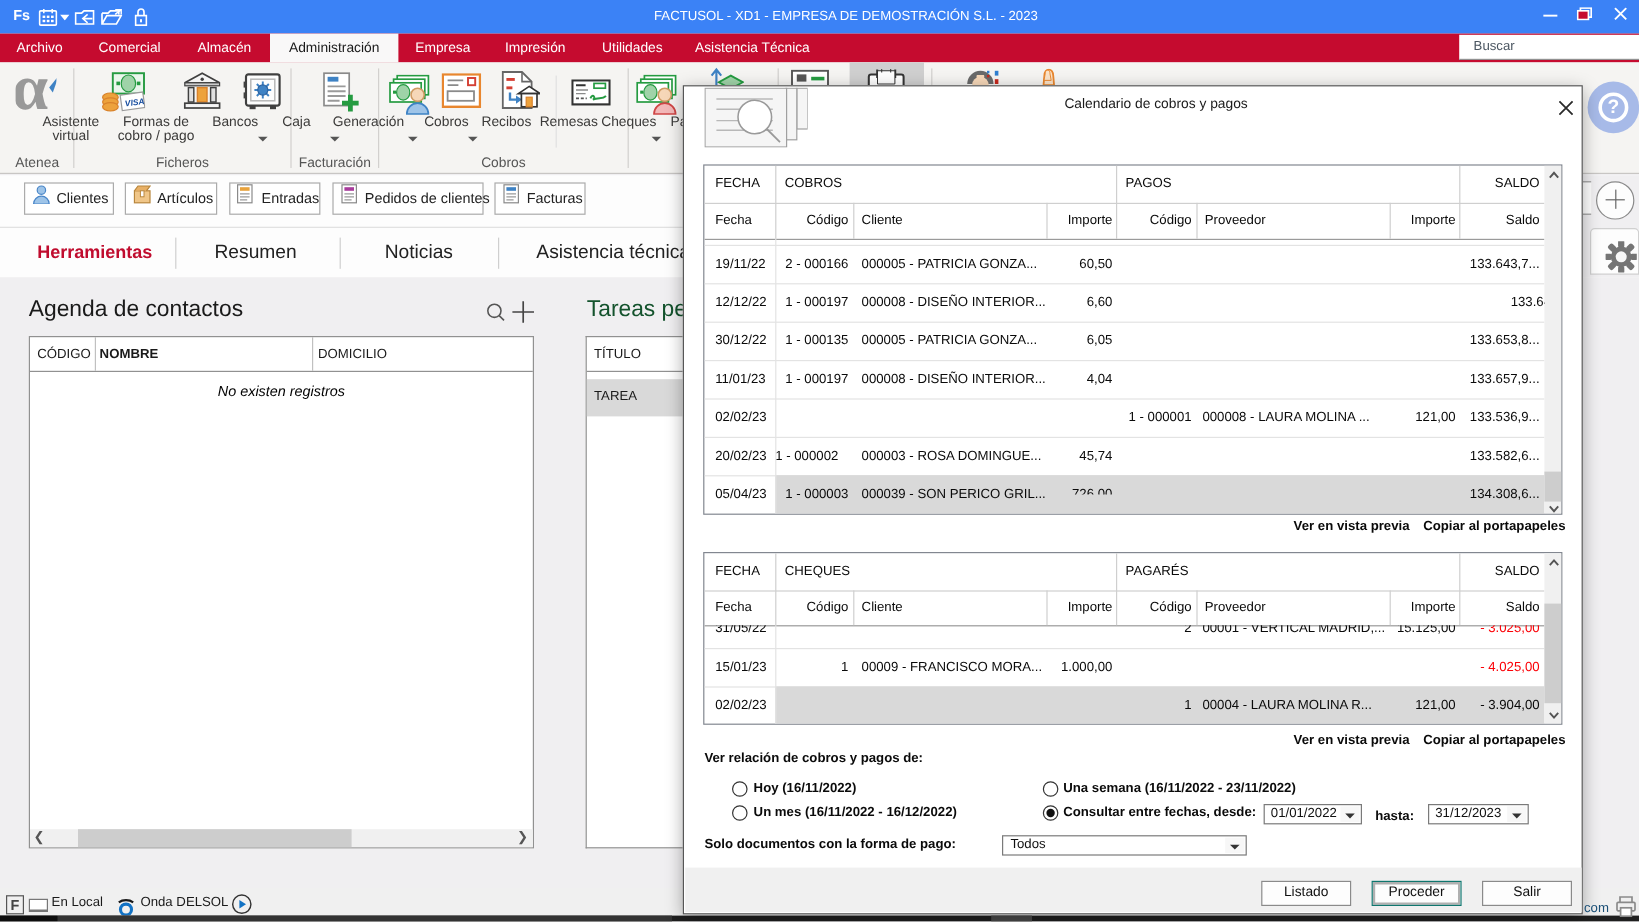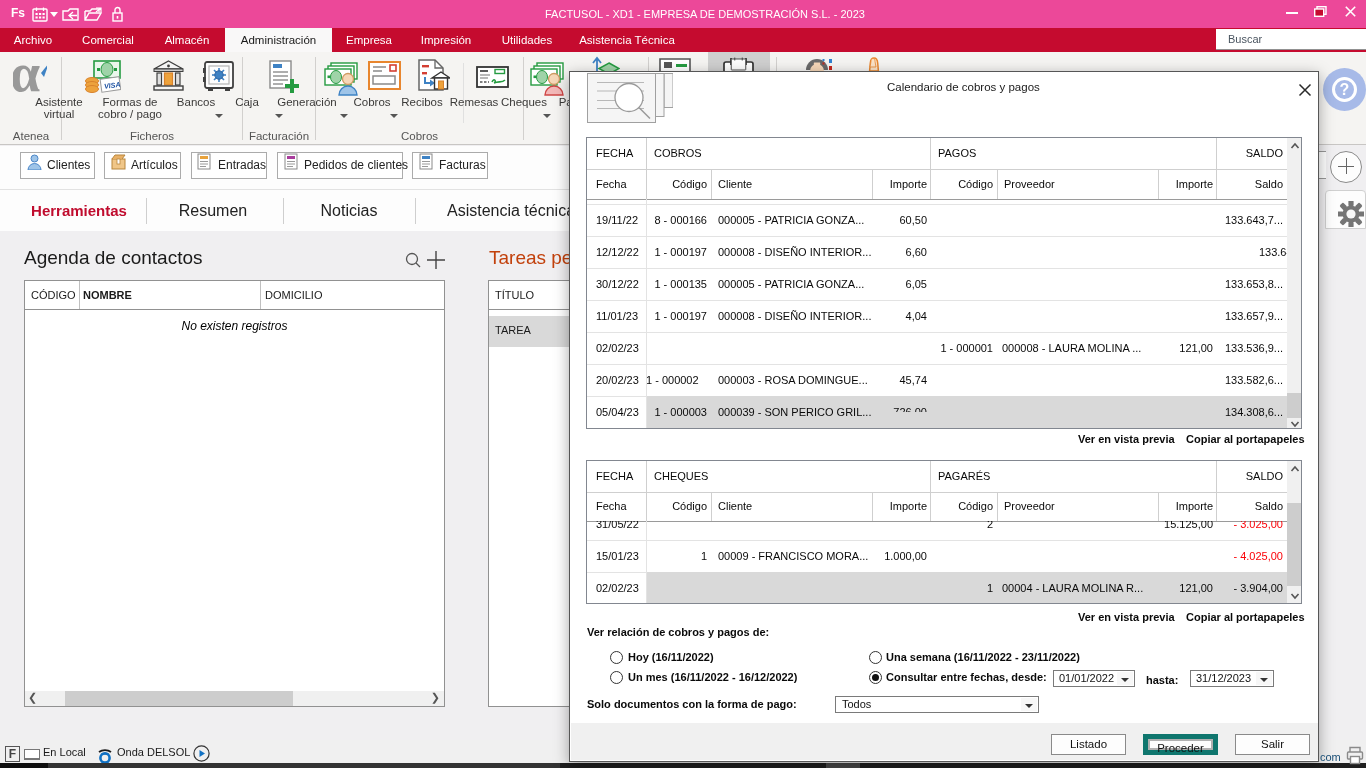--- a/index.html
+++ b/index.html
@@ -1,19 +1,19 @@
 <!DOCTYPE html>
 <html><head>
 <meta charset="utf-8">
 <style>
 * { margin:0; padding:0; box-sizing:border-box; }
 html,body { width:1366px; height:768px; overflow:hidden; }
 body { font-family:"Liberation Sans", sans-serif; position:relative; background:#f0eff1; }
 
-#titlebar { position:absolute; left:0; top:0; width:1366px; height:28px; background:#ec4899; }
+#titlebar { position:absolute; left:0; top:0; width:1366px; height:28px; background:#3b82f6; }
 #titlebar .title { position:absolute; left:545px; top:8px; width:320px; color:#fff; font-size:11px; white-space:nowrap; }
 
 #menubar { position:absolute; left:0; top:28px; width:1366px; height:24px; background:#c50b2f; }
 .mtab { position:absolute; top:0; height:24px; line-height:24px; color:#fff; font-size:11.5px; text-align:center; }
 .mtab.sel { background:#f9f8f8; color:#1a1a1a; }
 #buscar { position:absolute; left:1216px; top:29px; width:150px; height:21px; background:#fff; border-bottom:1px solid #919191; color:#4a5560; font-size:11px; line-height:21px; padding-left:12px; }
 
 #ribbon { position:absolute; left:0; top:52px; width:1366px; height:93px; background:#f5f4f2; border-bottom:1px solid #c8c6c4; }
 .rsep { position:absolute; top:5px; height:83px; width:1px; background:#d2d0ce; }
 .rlabel { position:absolute; font-size:11.5px; color:#3b3a39; text-align:center; white-space:nowrap;margin-left:28px; }
@@ -23,33 +23,33 @@
 #quickrow { position:absolute; left:0; top:146px; width:1366px; height:43px; background:#fdfdfd; }
 .qbtn { position:absolute; top:6px; height:27px; border:1px solid #ababab; background:#fff; font-size:12px; color:#222; line-height:25px; }
 
 #tabsrow { position:absolute; left:0; top:189px; width:1366px; height:42px; background:#fdfdfd; border-top:1px solid #e2e2e2; }
 .vtab { position:absolute; top:0; height:42px; line-height:42px; font-size:16px; color:#222; text-align:center; }
 .vtab.sel { color:#c00c2e; font-weight:bold; font-size:15px; }
 .vsep { position:absolute; top:8px; height:26px; width:1px; background:#cfcfcf; }
 
 #agenda-head { position:absolute; left:24px; top:247px; font-size:19px; color:#1a1a1a; }
 #agenda { position:absolute; left:24px; top:280px; width:421px; height:427px; background:#fff; border:1px solid #919191; }
-#tareas-head { position:absolute; left:489px; top:247px; font-size:19px; color:#c2410c; }
+#tareas-head { position:absolute; left:489px; top:247px; font-size:19px; color:#14532d; }
 #tareas { position:absolute; left:488px; top:280px; width:81px; height:427px; background:#fff; border:1px solid #919191; border-right:none; }
 .thead { font-size:11px; color:#1a1a1a; }
 
 #statusbar { position:absolute; left:0; top:740px; width:1366px; height:23px; background:#f0f0f0; font-size:12px; color:#1a1a1a; }
 #taskbar { position:absolute; left:0; top:763px; width:1366px; height:5px; background:#1f1f1f; }
 
 #dialog { position:absolute; left:569px; top:71px; width:750px; height:691px; background:#fff; border:1px solid #565656; box-shadow:0 4px 14px rgba(0,0,0,0.35); }
 #dlg-title { position:absolute; left:317px; top:9px; font-size:11.5px; color:#1a1a1a; }
 #dlg-close { position:absolute; left:728px; top:11px; width:14px; height:14px; }
 #dlg-footer { position:absolute; left:1px; bottom:1px; width:747px; height:37px; background:#f0f0f0; }
 .dbtn { position:absolute; top:11px; width:75px; height:21px; background:#fdfdfd; border:1px solid #8a8a8a; font-size:11.5px; color:#111; text-align:center; line-height:19px; }
-.dbtn.def { border:5px solid #0f766e; box-shadow:inset 0 0 0 2px #b0b0b0; }
+.dbtn.def { border:1px solid #0f766e; box-shadow:inset 0 0 0 2px #b0b0b0; }
 
 .dtable { position:absolute; left:16px; width:716px; border:1px solid #828790; background:#fff; overflow:hidden; }
 .link { position:absolute; font-size:11px; font-weight:bold; color:#0a0a0a; white-space:nowrap; }
 .dlab { position:absolute; font-size:11px; font-weight:bold; color:#0a0a0a; white-space:nowrap; }
 .radio { position:absolute; width:13px; height:13px; border:1px solid #333; border-radius:50%; background:#fff; }
 .radio.on::after { content:""; position:absolute; left:2px; top:2px; width:7px; height:7px; border-radius:50%; background:#111; }
 .combo { position:absolute; background:#fff; border:1px solid #7a7a7a; font-size:11px; color:#111; }
 .combo .arr { position:absolute; right:1px; top:1px; bottom:1px; width:16px; background:#f7f7f7; }
 .combo .arr::after { content:""; position:absolute; left:4px; top:6px; width:0; height:0; border-left:4px solid transparent; border-right:4px solid transparent; border-top:4px solid #333; }
 
@@ -477,21 +477,21 @@
       <div class="hline" style="left:0px; top:61px; width:700px; background:#9a9a9a;"></div>
       <div class="vline" style="left:59px; top:0px; height:61px; background:#cfcfcf;"></div>
       <div class="vline" style="left:343px; top:0px; height:61px; background:#cfcfcf;"></div>
       <div class="vline" style="left:629px; top:0px; height:61px; background:#cfcfcf;"></div>
       <div class="vline" style="left:124px; top:31px; height:30px; background:#cfcfcf;"></div>
       <div class="vline" style="left:285px; top:31px; height:30px; background:#cfcfcf;"></div>
       <div class="vline" style="left:410px; top:31px; height:30px; background:#cfcfcf;"></div>
       <div class="vline" style="left:571px; top:31px; height:30px; background:#cfcfcf;"></div>
       <div class="hline" style="left:0px; top:66px; width:700px; background:#e3e3e3;"></div>
       <div class="cell " style="left:0px; top:66px; width:59px; padding-left:9px; height:32px; line-height:32px;">19/11/22</div>
-      <div class="cell " style="left:59px; top:66px; width:61px; text-align:right; height:32px; line-height:32px;">8 - 000166</div>
+      <div class="cell " style="left:59px; top:66px; width:61px; text-align:right; height:32px; line-height:32px;">2 - 000166</div>
       <div class="cell " style="left:124px; top:66px; width:161px; padding-left:7px; height:32px; line-height:32px;">000005 - PATRICIA GONZA...</div>
       <div class="cell " style="left:285px; top:66px; width:55px; text-align:right; height:32px; line-height:32px;">60,50</div>
       <div class="cell " style="left:629px; top:66px; width:67px; text-align:right; height:32px; line-height:32px;">133.643,7...</div>
       <div class="hline" style="left:0px; top:98px; width:700px; background:#e3e3e3;"></div>
       <div class="cell " style="left:0px; top:98px; width:59px; padding-left:9px; height:32px; line-height:32px;">12/12/22</div>
       <div class="cell " style="left:59px; top:98px; width:61px; text-align:right; height:32px; line-height:32px;">1 - 000197</div>
       <div class="cell " style="left:124px; top:98px; width:161px; padding-left:7px; height:32px; line-height:32px;">000008 - DISEÑO INTERIOR...</div>
       <div class="cell " style="left:285px; top:98px; width:55px; text-align:right; height:32px; line-height:32px;">6,60</div>
       <div class="cell " style="left:663px; top:98px; width:67px; text-align:right; height:32px; line-height:32px;">133.647,8...</div>
       <div class="hline" style="left:0px; top:130px; width:700px; background:#e3e3e3;"></div>
@@ -556,20 +556,21 @@
       <div class="vline" style="left:59px; top:0px; height:60px; background:#cfcfcf;"></div>
       <div class="vline" style="left:343px; top:0px; height:60px; background:#cfcfcf;"></div>
       <div class="vline" style="left:629px; top:0px; height:60px; background:#cfcfcf;"></div>
       <div class="vline" style="left:124px; top:31px; height:29px; background:#cfcfcf;"></div>
       <div class="vline" style="left:285px; top:31px; height:29px; background:#cfcfcf;"></div>
       <div class="vline" style="left:410px; top:31px; height:29px; background:#cfcfcf;"></div>
       <div class="vline" style="left:571px; top:31px; height:29px; background:#cfcfcf;"></div>
       <div style="position:absolute; left:0; top:60px; width:700px; height:19px; overflow:hidden;">
         <div class="cell " style="left:0px; top:-13px; width:59px; padding-left:9px; height:32px; line-height:32px;">31/05/22</div>
         <div class="cell " style="left:343px; top:-13px; width:63px; text-align:right; height:32px; line-height:32px;">2</div>
+        <div class="cell " style="left:410px; top:-13px; width:161px; padding-left:5px; height:32px; line-height:32px;">00001 - VERTICAL MADRID,...</div>
         <div class="cell " style="left:571px; top:-13px; width:55px; text-align:right; height:32px; line-height:32px;">15.125,00</div>
         <div class="cell red" style="left:629px; top:-13px; width:67px; text-align:right; height:32px; line-height:32px;">- 3.025,00</div>
       </div>
       <div class="hline" style="left:0px; top:79px; width:700px; background:#e3e3e3;"></div>
       <div class="cell " style="left:0px; top:79px; width:59px; padding-left:9px; height:32px; line-height:32px;">15/01/23</div>
       <div class="cell " style="left:59px; top:79px; width:61px; text-align:right; height:32px; line-height:32px;">1</div>
       <div class="cell " style="left:124px; top:79px; width:161px; padding-left:7px; height:32px; line-height:32px;">00009 - FRANCISCO MORA...</div>
       <div class="cell " style="left:285px; top:79px; width:55px; text-align:right; height:32px; line-height:32px;">1.000,00</div>
       <div class="cell red" style="left:629px; top:79px; width:67px; text-align:right; height:32px; line-height:32px;">- 4.025,00</div>
       <div class="hline" style="left:0px; top:111px; width:700px; background:#e3e3e3;"></div>

